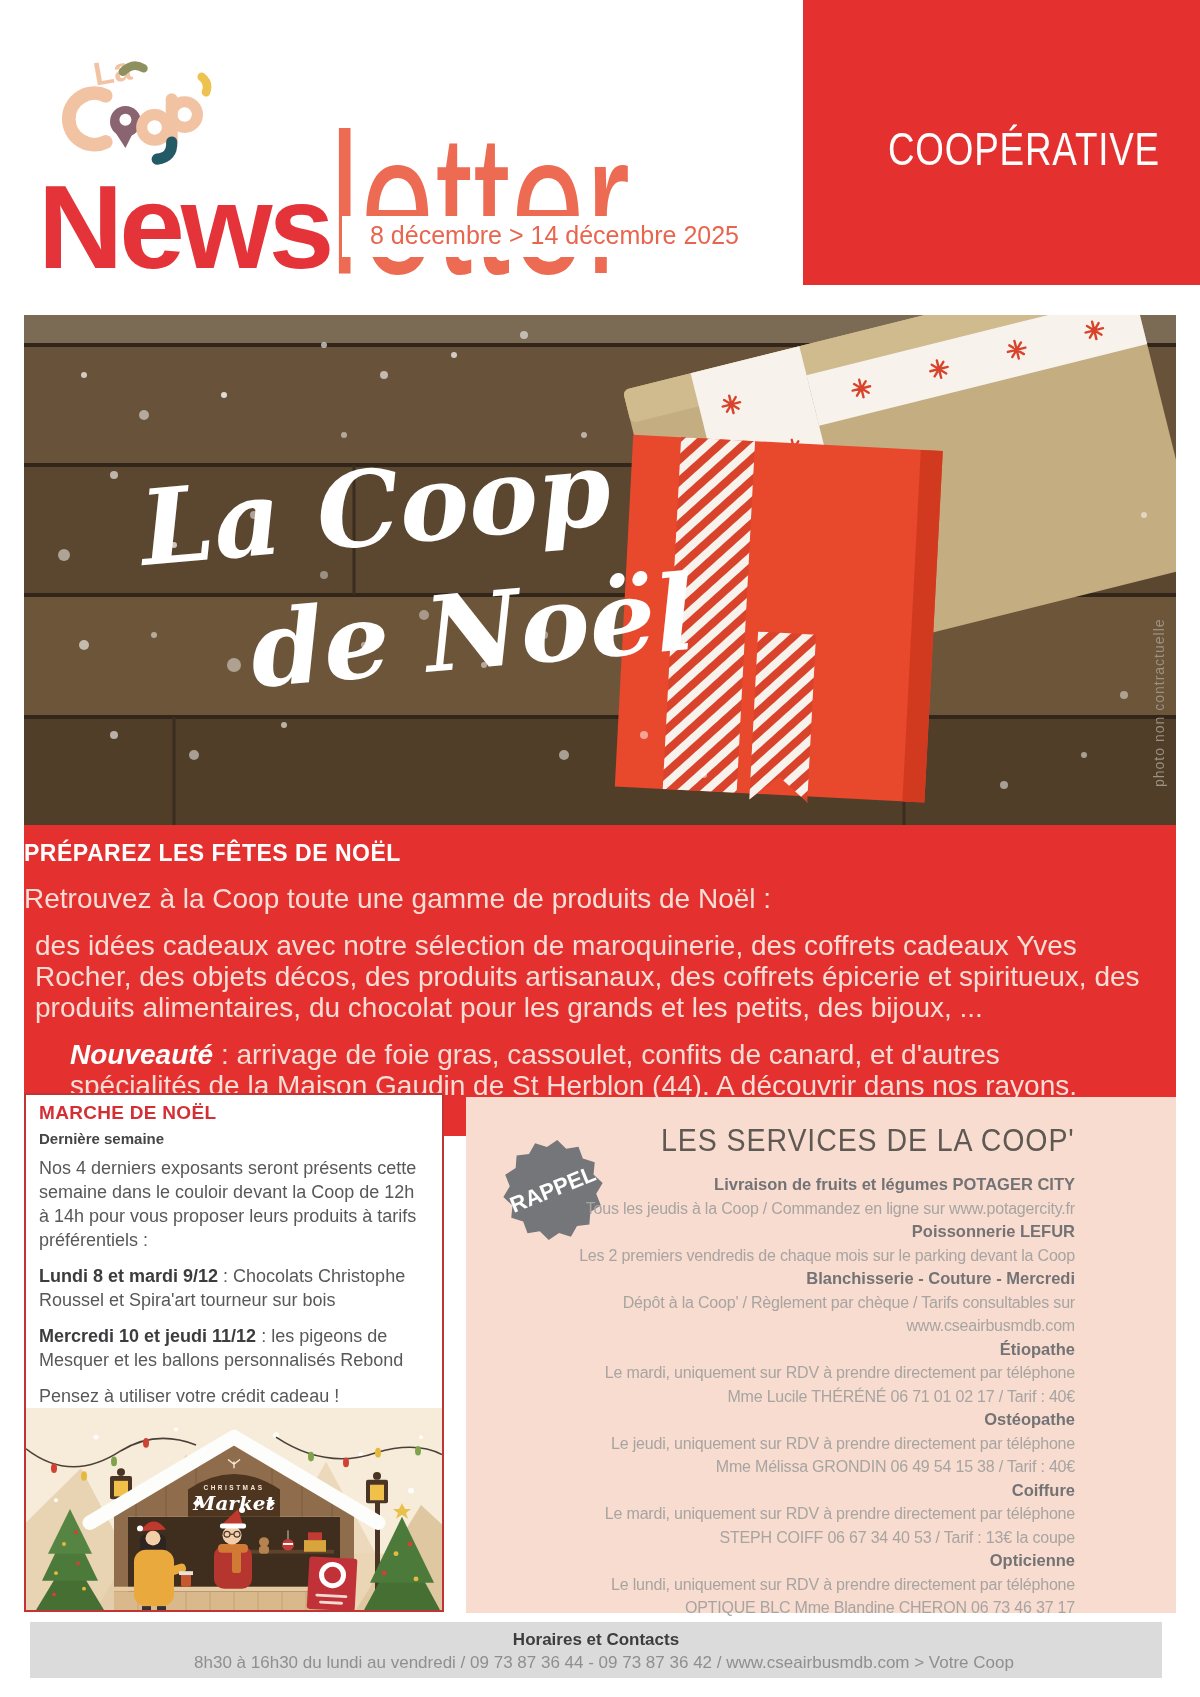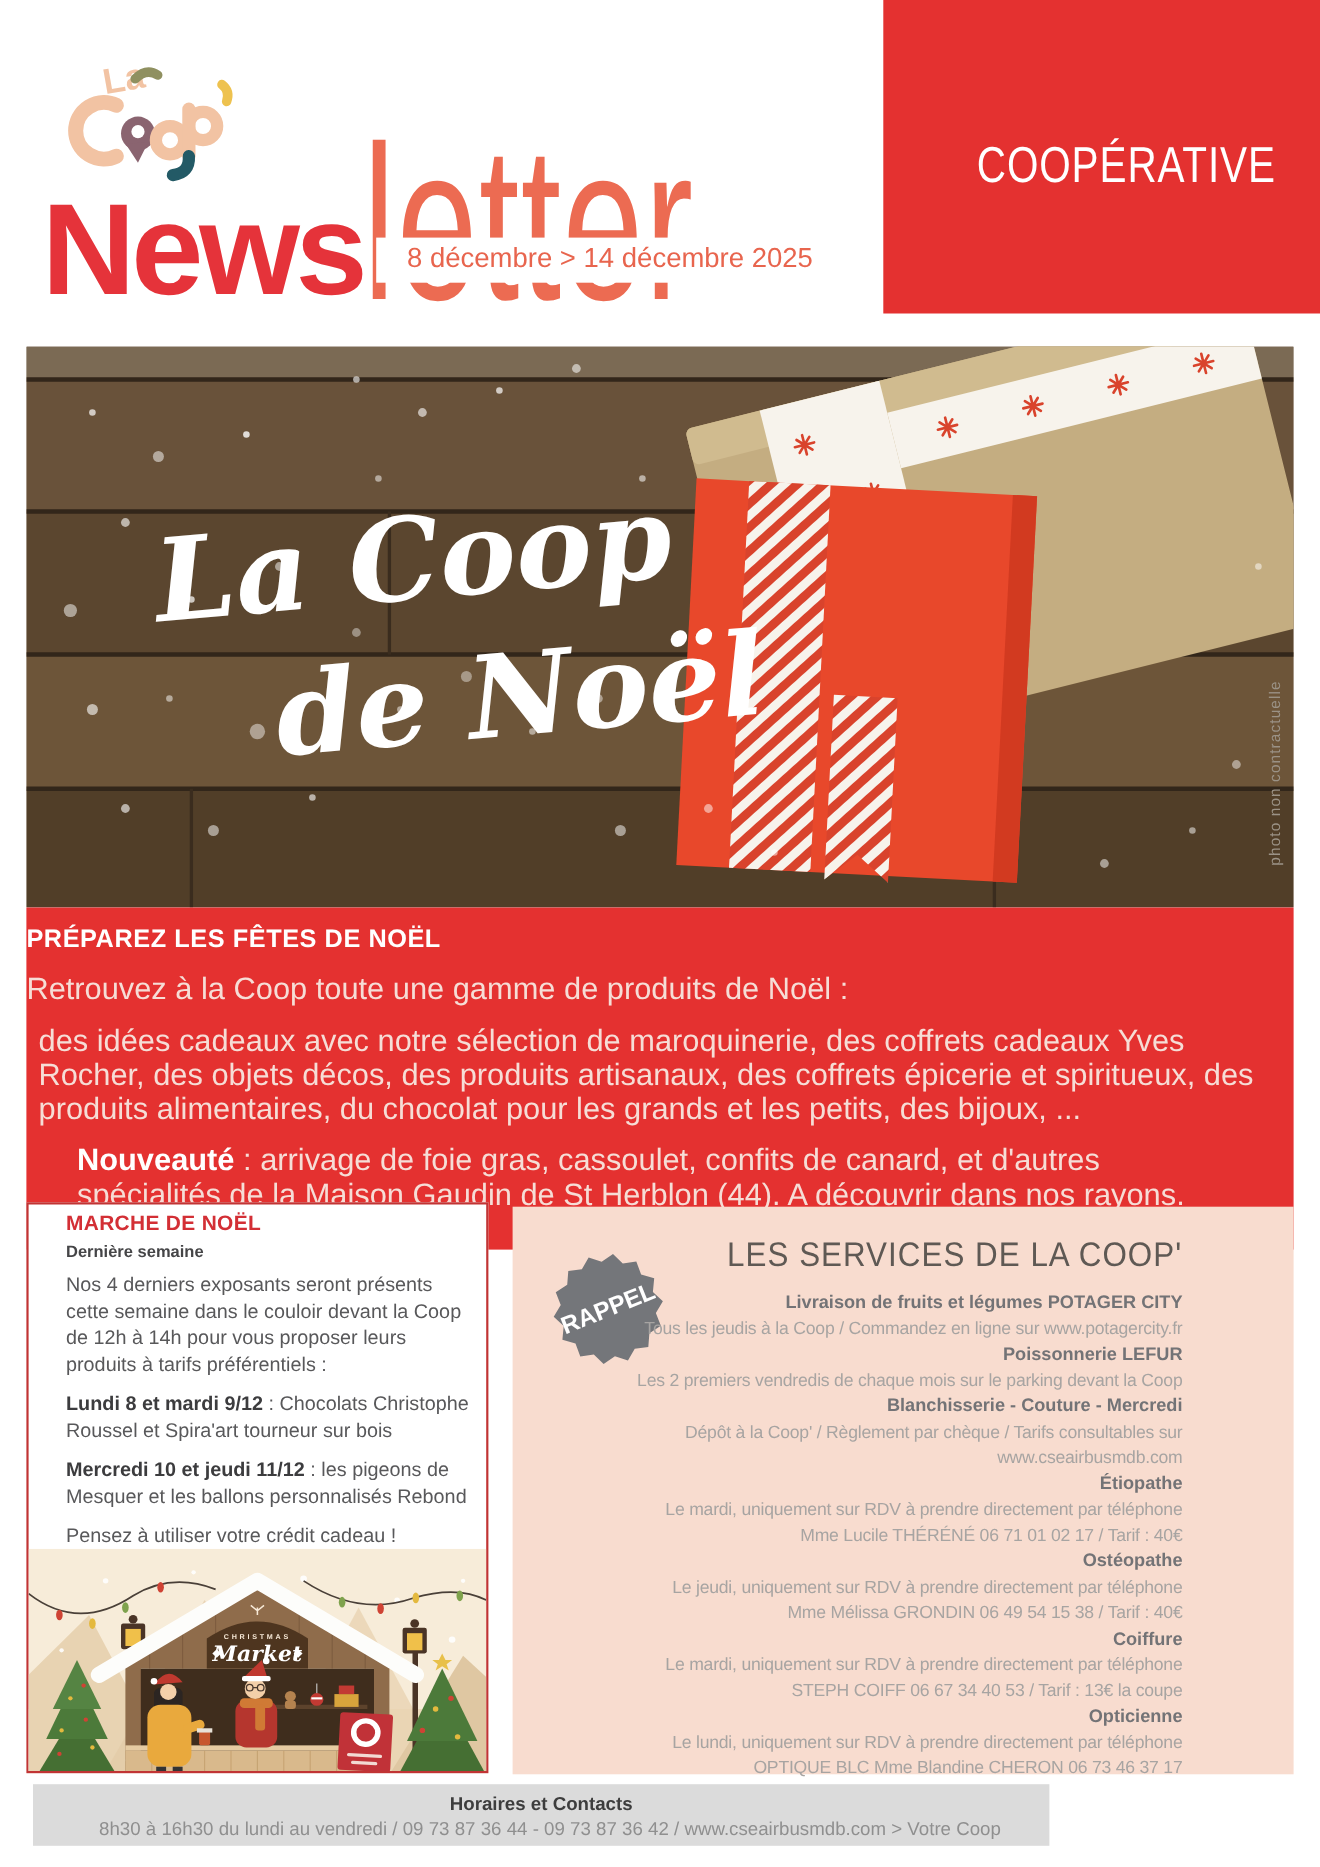--- a/index.html
+++ b/index.html
@@ -26,25 +26,25 @@
   .hero { position:absolute; left:24px; top:315px; width:1152px; height:510px; }
   .hero svg { display:block; width:100%; height:100%; }
 
   
   .promo { position:absolute; left:24px; top:825px; width:1152px; height:311px;
            background:#e43130; color:#f6ddd6; text-align:left; }
   .promo h2 { margin:15px 0 5px 0; font-size:23px; color:#ffffff; letter-spacing:.5px; font-weight:bold; }
   .promo p { margin:16px auto; font-size:28px; line-height:31px; }
   .promo .wide { max-width:1130px; }
   .promo .nouv { max-width:1060px; margin-top:11px; }
-  .promo .nouv b { color:#ffffff; }
+  .promo .nouv b { color:#ffffff;font-style:italic; }
 
   
   .market-card { position:absolute; left:24px; top:1093px; width:420px; height:519px;
-                 background:#ffffff; border:2px solid #c13434;padding-left:21px; }
+                 background:#ffffff; border:2px solid #c13434; }
   .mc-body { padding:6px 13px 0 13px; }
   .mc-title { margin:0; font-size:19px; font-weight:bold; color:#d32f35; letter-spacing:.3px; line-height:24px; }
   .mc-sub   { margin:2px 0 0 0; font-size:15px; font-weight:bold; color:#454547; line-height:24px; }
   .mc-p     { margin:5px 0 0 0; font-size:18px; color:#58585a; line-height:24px; }
   .mc-item  { margin-top:12px; }
   .mc-item b { color:#3c3c3e; }
   .mc-note  { margin-top:12px; }
   .mc-illu  { position:absolute; left:0; bottom:0; width:416px; height:202px; }
   .mc-illu svg { display:block; width:100%; height:100%; }
 
@@ -52,21 +52,21 @@
   .services-card { position:absolute; left:466px; top:1097px; width:710px; height:516px; background:#f8dccf; }
   .badge { position:absolute; left:34px; top:40px; width:106px; height:106px; transform:rotate(-8deg); }
   .svc-title { position:absolute; right:101px; top:26px; margin:0; font-size:31px; font-weight:300;
                color:#5f5954; letter-spacing:1px; white-space:nowrap;
                transform:scaleX(.92); transform-origin:right top; }
   .svc-list { position:absolute; left:12px; right:101px; top:76px; text-align:right; }
   .svc-name { font-size:16.5px; font-weight:bold; color:#737376; line-height:23.5px; }
   .svc-line { font-size:16px; color:#a7a4a2; line-height:23.5px; letter-spacing:-.2px; }
 
   
-  .footer-band { position:absolute; left:30px; top:1622px; width:924px; height:56px;
+  .footer-band { position:absolute; left:30px; top:1622px; width:1132px; height:56px;
                  background:#dbdbdb; text-align:center; }
   .fb-title { font-size:17px; font-weight:bold; color:#3d3d3d; margin-top:8px; }
   .fb-text  { font-size:17px; color:#8f8f8f; margin-top:3px;padding-left:16px; }
 </style>
 </head>
 <body>
 
 <div class="page">
 
   <header>

